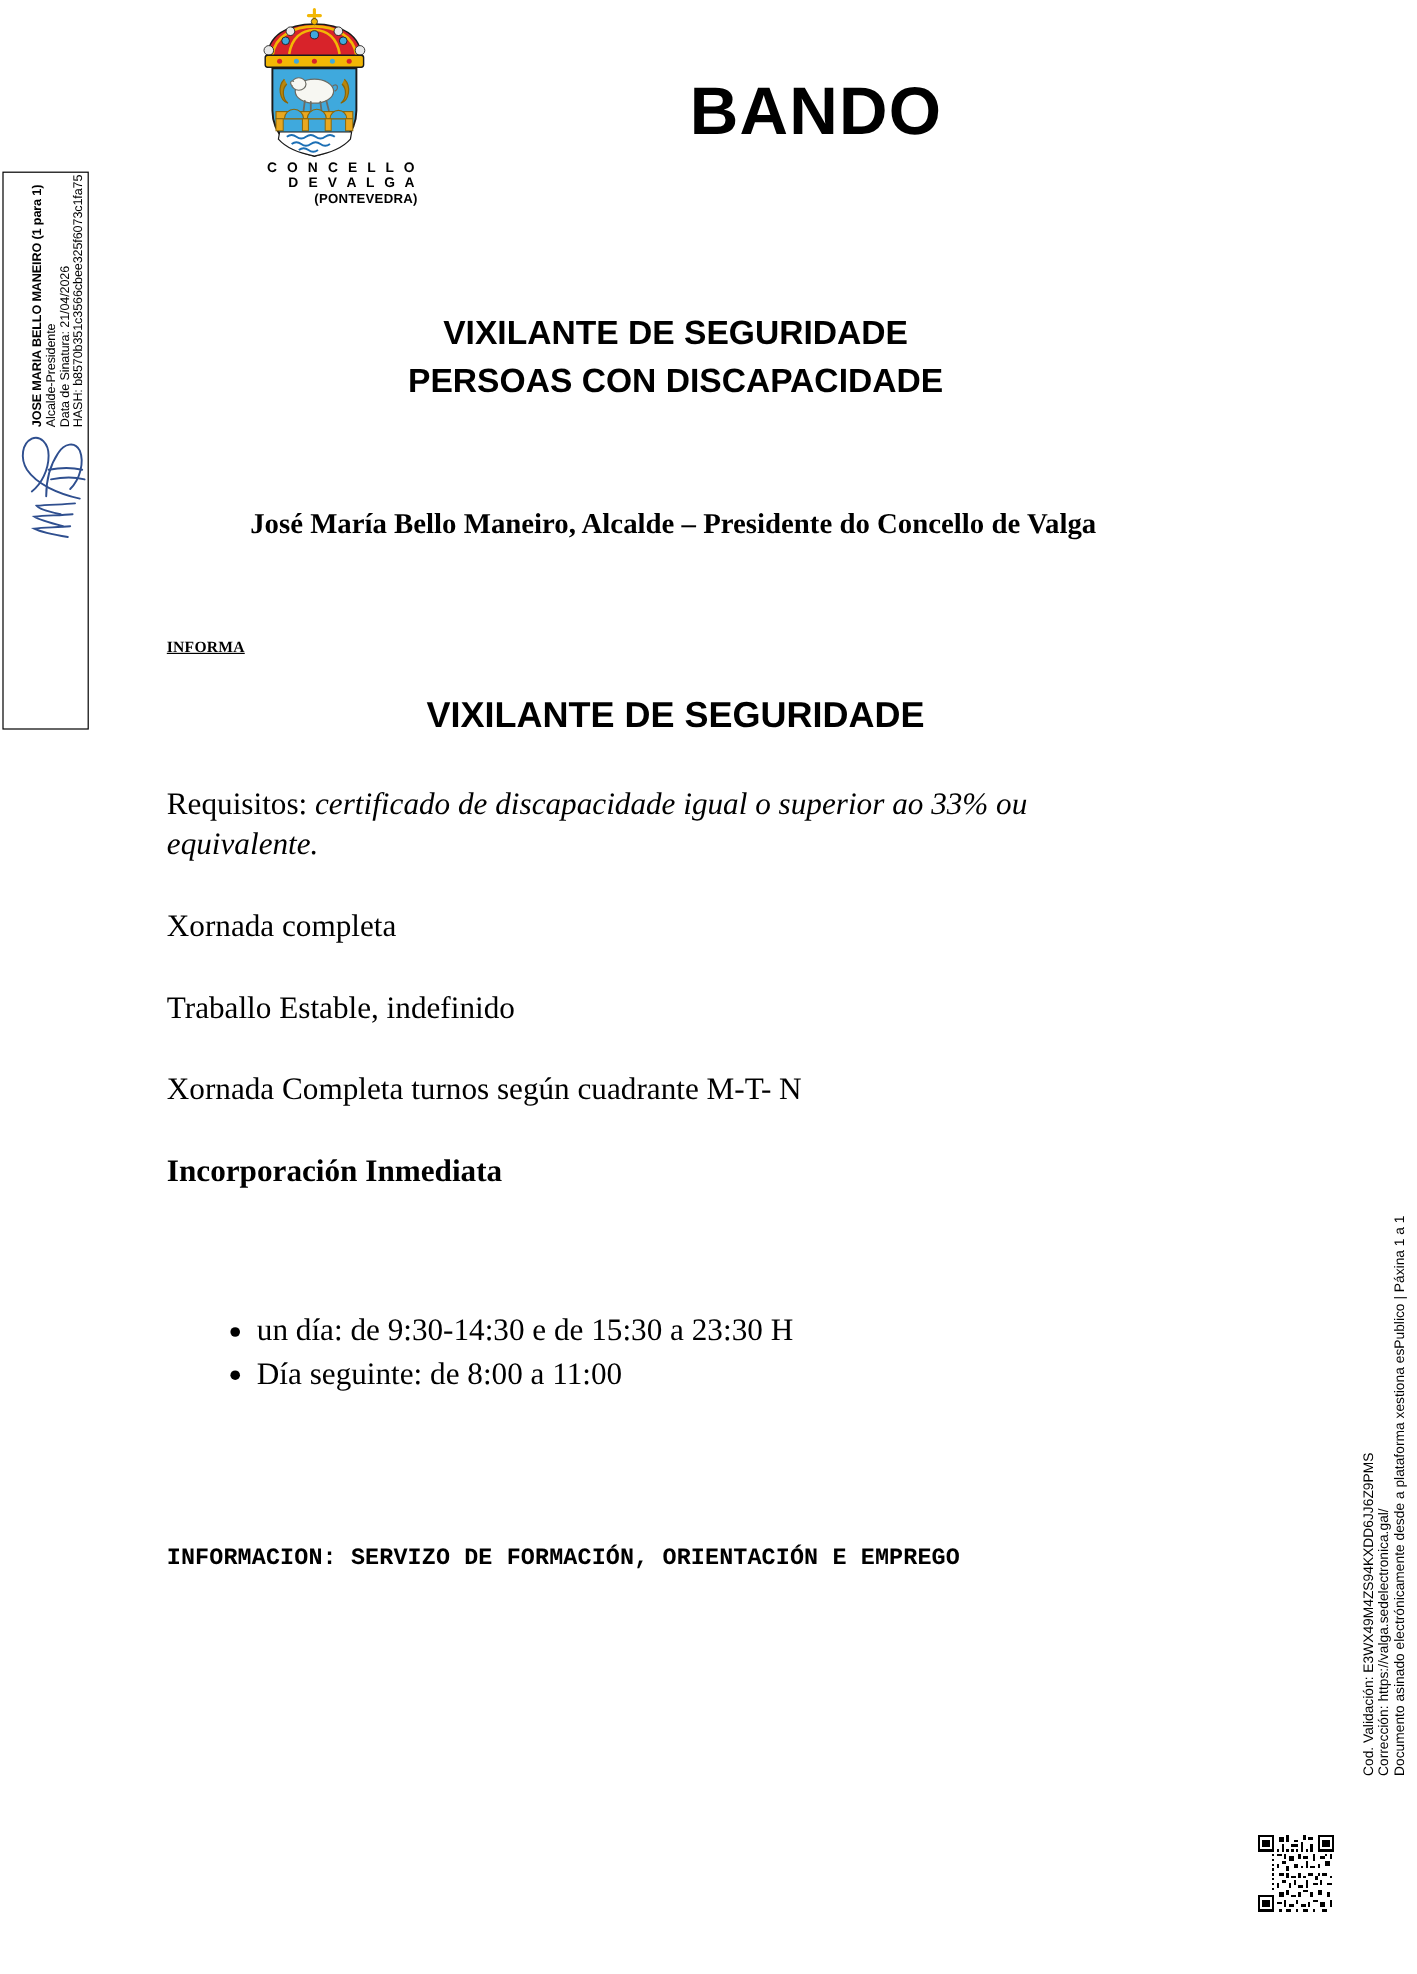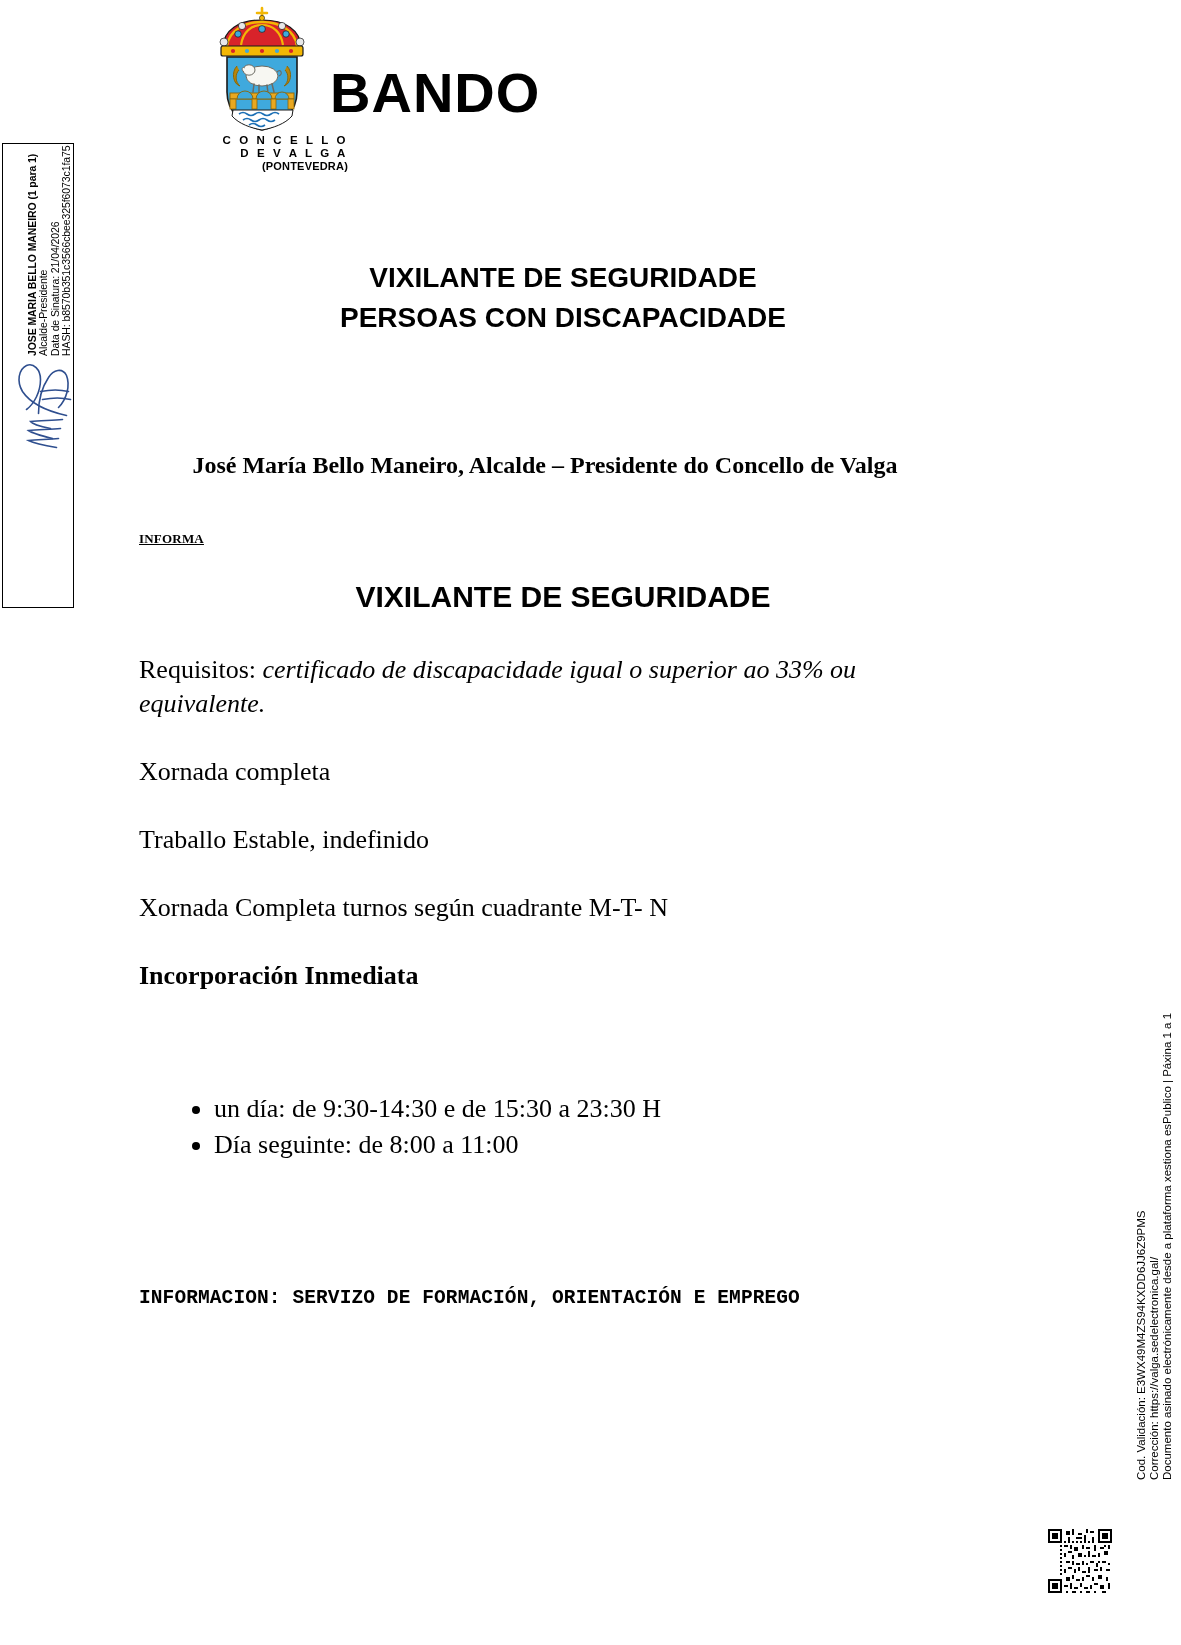--- a/index.html
+++ b/index.html
@@ -79,49 +79,48 @@
     letter-spacing: 0.2px;
     font-size: 11px;
   }
 
   
   .bando {
     position: absolute;
     left: 330px;
     top: 62px;
     width: 700px;
-    text-align: left;
+    text-align: center;
     font-family: "Liberation Sans", sans-serif;
     font-weight: bold;
     font-size: 56px;
     letter-spacing: 1px;
     line-height: 62px;
   }
   .subtitle {
     position: absolute;
     left: 138px;
     top: 258px;
     width: 850px;
     text-align: center;
     font-family: "Liberation Sans", sans-serif;
     font-weight: bold;
     font-size: 28px;
     line-height: 40px;
   }
   .nameline {
     position: absolute;
-    left: 120px;
+    left: 136px;
     top: 421px;
     width: 850px;
     text-align: center;
     font-family: "Liberation Serif", serif;
     font-weight: bold;
     font-size: 24px;
     line-height: 32px;
-    margin-top: 28px;
   }
   .informa {
     position: absolute;
     left: 139px;
     top: 531px;
     font-family: "Liberation Serif", serif;
     font-weight: bold;
     font-size: 13px;
     text-decoration: underline;
     letter-spacing: 0.2px;

